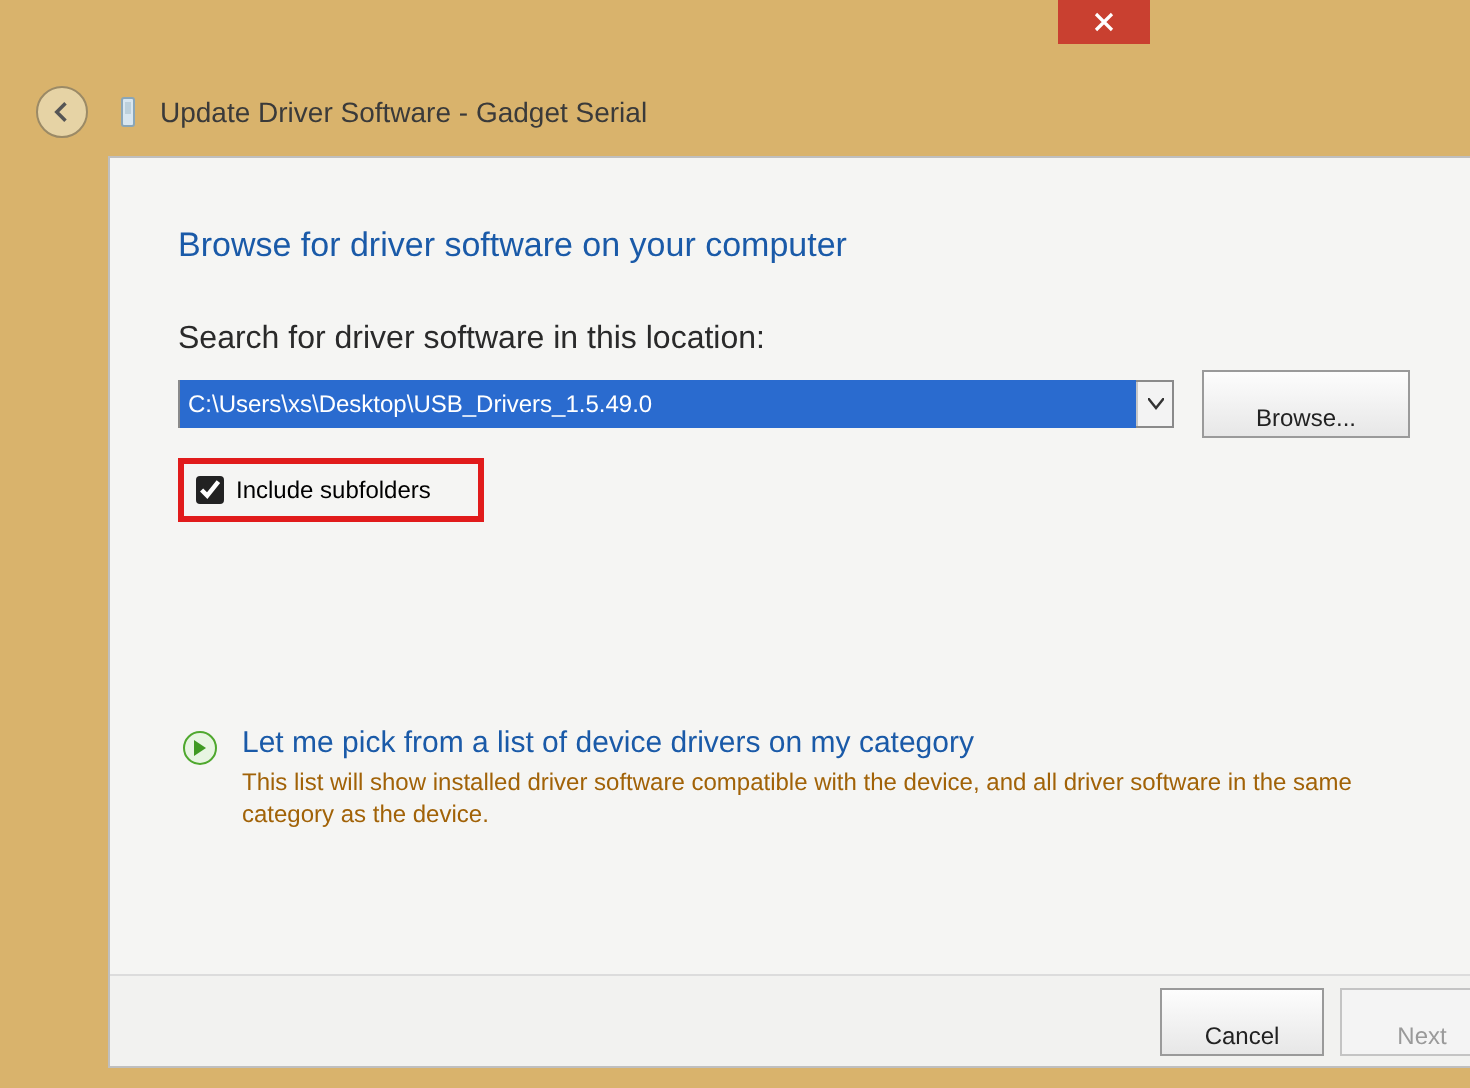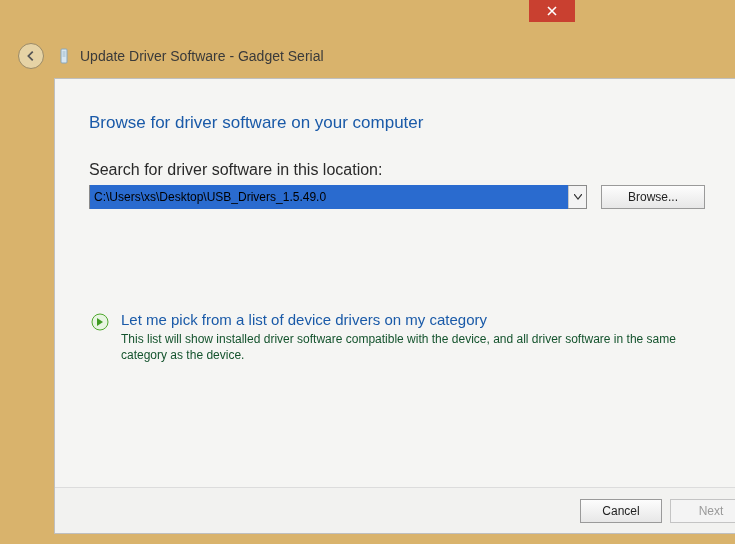--- a/index.html
+++ b/index.html
@@ -88,41 +88,41 @@
     display: flex; align-items: center;
   }
   .combo-input {
     flex: 1;
     height: 100%;
     border: none;
     outline: none;
     padding: 12px 4px;
     font-family: inherit;
     font-size: 12px;
-    color: #000000;
+    color: #ffffff;
     background: #2a6bcf;
   }
   .combo-input::selection { background:#2a6bcf; color:#fff; }
   .combo-chevron {
     width: 18px; height: 100%;
     display: flex; align-items: center; justify-content: center;
     border-left: 1px solid #c7c7c7;
     background: #f3f3f3;
     cursor: pointer;
   }
   .browse-btn, .footer-btn {
     height: 24px;
     min-width: 100px;
     background: linear-gradient(#fdfdfd,#e7e7e7);
     border: 1px solid #9a9a9a;
     font-family: inherit;
     font-size: 12px;
     color: #222;
     cursor: pointer;
-    padding: 4px 14px;
+    padding: 16px 14px;
   }
   .browse-btn { width: 104px; }
   .checkbox-row {
     display: inline-flex;
     align-items: center;
     gap: 4px;
     padding: 4px 12px 4px 2px;
     cursor: pointer;
   }
   .checkbox-row input[type=checkbox]{
@@ -147,21 +147,21 @@
     flex-shrink:0;
     margin-top:2px;
   }
   .alt-title {
     font-size: 15px;
     color: #1a5aa8;
     margin: 0 0 3px 0;
   }
   .alt-desc {
     font-size: 12px;
-    color: #14532d;
+    color: #a16207;
     line-height: 1.35;
     max-width: 560px;
   }
   .footer {
     position: absolute;
     left: 0; right: 0; bottom: 0;
     height: 46px;
     border-top: 1px solid #dcdcdc;
     display: flex; align-items: center; justify-content: flex-end;
     gap: 8px;
@@ -214,20 +214,26 @@
           <input class="combo-input" type="text" value="C:\Users\xs\Desktop\USB_Drivers_1.5.49.0" style="">
           <div class="combo-chevron">
             <svg width="8" height="6" viewBox="0 0 8 6">
                 <path d="M0 0 L4 5 L8 0" fill="none" stroke="#333" stroke-width="1.2"></path>
               </svg>
           </div>
         </div>
         <button class="browse-btn">Browse...</button>
       </div>
 
+      <div class="highlight-box">
+        <label class="checkbox-row">
+          <input type="checkbox" checked="" style="">
+          <span>Include subfolders</span>
+        </label>
+      </div>
 
       <div class="alt-option">
         <span class="arrow-icon">
           <svg viewBox="0 0 18 18">
               <circle cx="9" cy="9" r="8" fill="#e8f5e2" stroke="#4fa82e" stroke-width="1"></circle>
               <path d="M6 5 L12 9 L6 13 Z" fill="#3f9a22"></path>
             </svg>
         </span>
         <div>
           <div class="alt-title">Let me pick from a list of device drivers on my category</div>

